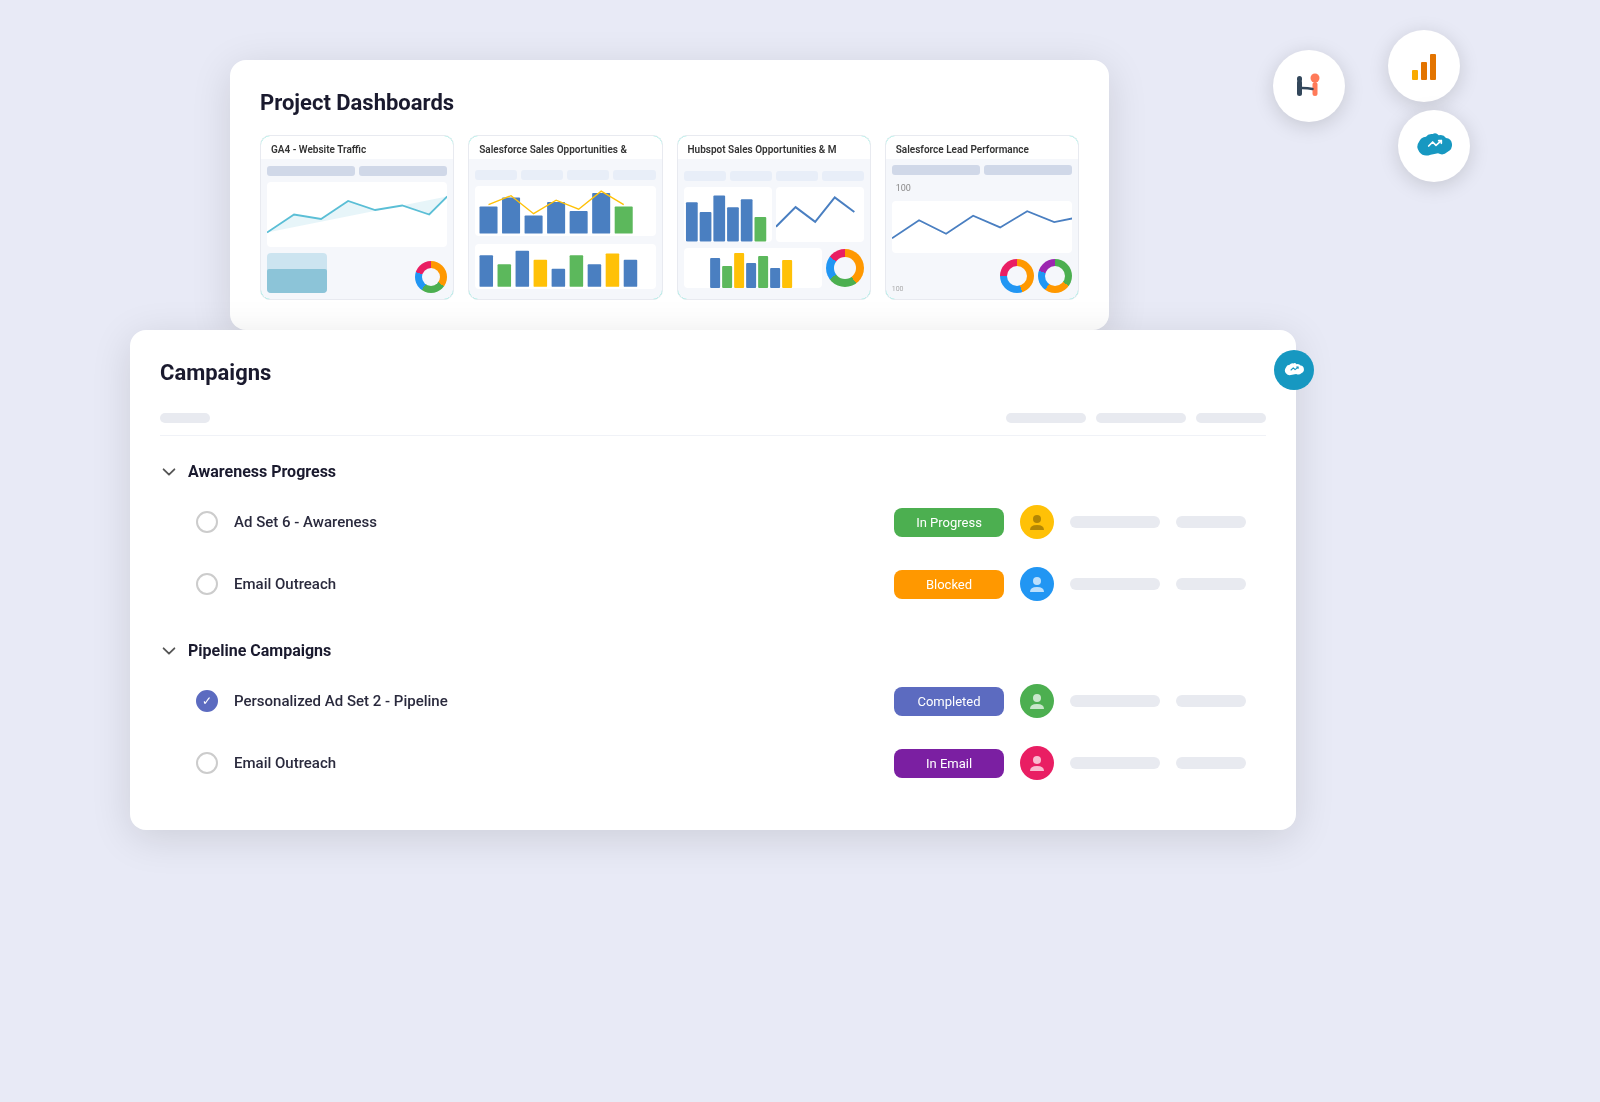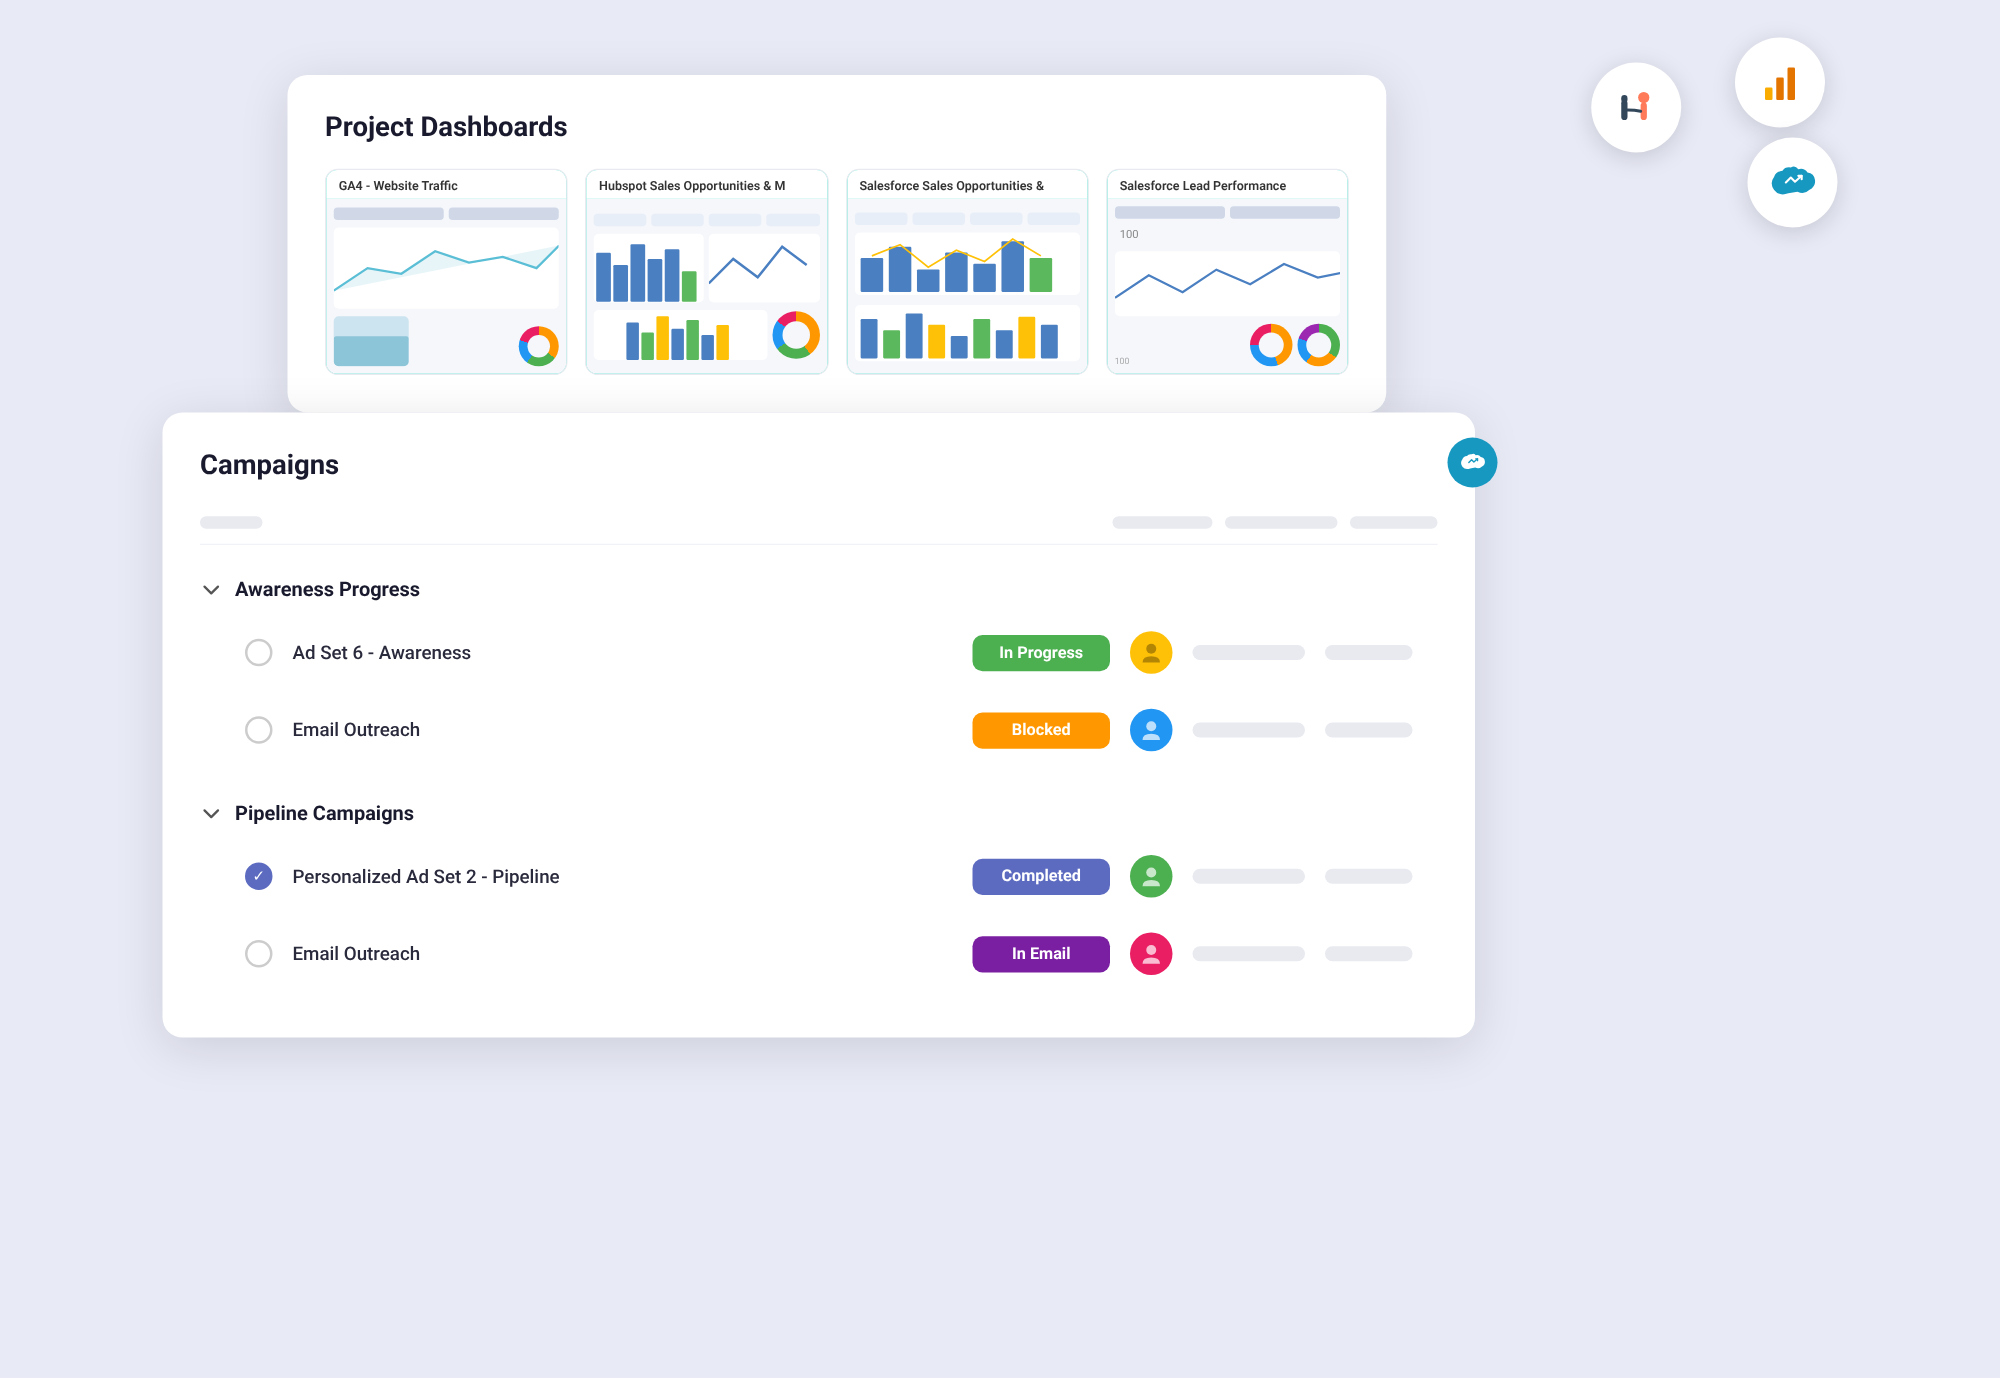--- a/index.html
+++ b/index.html
@@ -150,21 +150,21 @@
     .salesforce-icon {
       top: 110px;
       right: 130px;
     }
 
     
     .campaigns-card {
       position: absolute;
       top: 330px;
       left: 130px;
-      width: 1050px;
+      width: 1166px;
       background: #fff;
       border-radius: 16px;
       box-shadow: 0 8px 40px rgba(0,0,0,0.12);
       padding: 30px;
       z-index: 2;
     }
 
     .campaigns-title {
       font-size: 22px;
       font-weight: 700;
@@ -243,21 +243,21 @@
       flex: 1;
       font-size: 15px;
       color: #2a2a3d;
       font-weight: 500;
     }
 
     .status-badge {
       padding: 7px 18px;
       border-radius: 8px;
       font-size: 13px;
-      font-weight: 700;
+      font-weight: 400;
       color: #fff;
       min-width: 110px;
       text-align: center;
     }
 
     .status-in-progress { background: #4caf50; }
     .status-blocked { background: #ff9800; }
     .status-completed { background: #5c6bc0; }
     .status-in-review { background: #7b1fa2; }
 
@@ -334,66 +334,20 @@
               <polyline points="0,50 30,30 60,35 90,15 120,25 150,20 180,30 200,10" fill="rgba(91,191,214,0.15)" stroke="none"></polyline>
             </svg>
           </div>
           <div style="display:flex; gap:4px; width:100%; justify-content:space-between; align-items:flex-end;">
             <div style="width:60px; height:40px; background:#cce4f0; border-radius:4px; position:relative; overflow:hidden;">
               <div style="position:absolute; bottom:0; width:100%; height:60%; background:#8cc4d8; border-radius:2px;"></div>
             </div>
             <div class="mini-donut-wrap">
               <div class="mini-donut"></div>
               <div class="mini-donut-inner"></div>
-            </div>
-          </div>
-        </div>
-      </div>
-
-      <div class="dashboard-preview">
-        <div class="preview-title">Hubspot Sales Opportunities &amp; M</div>
-        <div class="preview-body">
-          <div class="mini-chart-row">
-            <div class="mini-stat" style="width:40px;"></div>
-            <div class="mini-stat" style="width:40px;"></div>
-            <div class="mini-stat" style="width:40px;"></div>
-            <div class="mini-stat" style="width:40px;"></div>
-          </div>
-          <div style="display:flex; gap:4px; width:100%;">
-            <div class="chart-area" style="flex:1; height:55px;">
-              <svg viewBox="0 0 90 55" class="line-chart-svg" xmlns="http://www.w3.org/2000/svg">
-                <rect x="2" y="15" width="12" height="40" fill="#4a7fc1" rx="1"></rect>
-                <rect x="16" y="25" width="12" height="30" fill="#4a7fc1" rx="1"></rect>
-                <rect x="30" y="8" width="12" height="47" fill="#4a7fc1" rx="1"></rect>
-                <rect x="44" y="20" width="12" height="35" fill="#4a7fc1" rx="1"></rect>
-                <rect x="58" y="12" width="12" height="43" fill="#4a7fc1" rx="1"></rect>
-                <rect x="72" y="30" width="12" height="25" fill="#5cb85c" rx="1"></rect>
-              </svg>
-            </div>
-            <div class="chart-area" style="flex:1; height:55px;">
-              <svg viewBox="0 0 90 55" class="line-chart-svg" xmlns="http://www.w3.org/2000/svg">
-                <polyline points="0,40 20,20 40,35 60,10 80,25" fill="none" stroke="#4a7fc1" stroke-width="2"></polyline>
-              </svg>
-            </div>
-          </div>
-          <div style="display:flex; gap:4px; width:100%;">
-            <div class="chart-area" style="flex:1; height:40px;">
-              <svg viewBox="0 0 90 40" class="line-chart-svg" xmlns="http://www.w3.org/2000/svg">
-                <rect x="2" y="10" width="10" height="30" fill="#4a7fc1" rx="1"></rect>
-                <rect x="14" y="18" width="10" height="22" fill="#5cb85c" rx="1"></rect>
-                <rect x="26" y="5" width="10" height="35" fill="#ffc107" rx="1"></rect>
-                <rect x="38" y="15" width="10" height="25" fill="#4a7fc1" rx="1"></rect>
-                <rect x="50" y="8" width="10" height="32" fill="#5cb85c" rx="1"></rect>
-                <rect x="62" y="20" width="10" height="20" fill="#4a7fc1" rx="1"></rect>
-                <rect x="74" y="12" width="10" height="28" fill="#ffc107" rx="1"></rect>
-              </svg>
-            </div>
-            <div class="mini-donut-wrap" style="width:38px; height:38px; align-self:center;">
-              <div style="width:38px; height:38px; border-radius:50%; background: conic-gradient(#ff9800 0% 40%, #4caf50 40% 65%, #2196f3 65% 85%, #e91e63 85% 100%);"></div>
-              <div style="position:absolute; width:22px; height:22px; background:#f5f7fb; border-radius:50%; top:50%; left:50%; transform:translate(-50%,-50%);"></div>
             </div>
           </div>
         </div>
       </div>
 
       <div class="dashboard-preview">
         <div class="preview-title">Salesforce Sales Opportunities &amp;</div>
         <div class="preview-body">
           <div class="mini-chart-row">
             <div class="mini-stat" style="width:40px;"></div>
@@ -423,20 +377,66 @@
               <rect x="105" y="10" width="15" height="35" fill="#5cb85c" rx="1"></rect>
               <rect x="125" y="20" width="15" height="25" fill="#4a7fc1" rx="1"></rect>
               <rect x="145" y="8" width="15" height="37" fill="#ffc107" rx="1"></rect>
               <rect x="165" y="15" width="15" height="30" fill="#4a7fc1" rx="1"></rect>
             </svg>
           </div>
         </div>
       </div>
 
       <div class="dashboard-preview">
+        <div class="preview-title">Hubspot Sales Opportunities &amp; M</div>
+        <div class="preview-body">
+          <div class="mini-chart-row">
+            <div class="mini-stat" style="width:40px;"></div>
+            <div class="mini-stat" style="width:40px;"></div>
+            <div class="mini-stat" style="width:40px;"></div>
+            <div class="mini-stat" style="width:40px;"></div>
+          </div>
+          <div style="display:flex; gap:4px; width:100%;">
+            <div class="chart-area" style="flex:1; height:55px;">
+              <svg viewBox="0 0 90 55" class="line-chart-svg" xmlns="http://www.w3.org/2000/svg">
+                <rect x="2" y="15" width="12" height="40" fill="#4a7fc1" rx="1"></rect>
+                <rect x="16" y="25" width="12" height="30" fill="#4a7fc1" rx="1"></rect>
+                <rect x="30" y="8" width="12" height="47" fill="#4a7fc1" rx="1"></rect>
+                <rect x="44" y="20" width="12" height="35" fill="#4a7fc1" rx="1"></rect>
+                <rect x="58" y="12" width="12" height="43" fill="#4a7fc1" rx="1"></rect>
+                <rect x="72" y="30" width="12" height="25" fill="#5cb85c" rx="1"></rect>
+              </svg>
+            </div>
+            <div class="chart-area" style="flex:1; height:55px;">
+              <svg viewBox="0 0 90 55" class="line-chart-svg" xmlns="http://www.w3.org/2000/svg">
+                <polyline points="0,40 20,20 40,35 60,10 80,25" fill="none" stroke="#4a7fc1" stroke-width="2"></polyline>
+              </svg>
+            </div>
+          </div>
+          <div style="display:flex; gap:4px; width:100%;">
+            <div class="chart-area" style="flex:1; height:40px;">
+              <svg viewBox="0 0 90 40" class="line-chart-svg" xmlns="http://www.w3.org/2000/svg">
+                <rect x="2" y="10" width="10" height="30" fill="#4a7fc1" rx="1"></rect>
+                <rect x="14" y="18" width="10" height="22" fill="#5cb85c" rx="1"></rect>
+                <rect x="26" y="5" width="10" height="35" fill="#ffc107" rx="1"></rect>
+                <rect x="38" y="15" width="10" height="25" fill="#4a7fc1" rx="1"></rect>
+                <rect x="50" y="8" width="10" height="32" fill="#5cb85c" rx="1"></rect>
+                <rect x="62" y="20" width="10" height="20" fill="#4a7fc1" rx="1"></rect>
+                <rect x="74" y="12" width="10" height="28" fill="#ffc107" rx="1"></rect>
+              </svg>
+            </div>
+            <div class="mini-donut-wrap" style="width:38px; height:38px; align-self:center;">
+              <div style="width:38px; height:38px; border-radius:50%; background: conic-gradient(#ff9800 0% 40%, #4caf50 40% 65%, #2196f3 65% 85%, #e91e63 85% 100%);"></div>
+              <div style="position:absolute; width:22px; height:22px; background:#f5f7fb; border-radius:50%; top:50%; left:50%; transform:translate(-50%,-50%);"></div>
+            </div>
+          </div>
+        </div>
+      </div>
+
+      <div class="dashboard-preview">
         <div class="preview-title">Salesforce Lead Performance</div>
         <div class="preview-body">
           <div class="mini-chart-row">
             <div class="mini-stat" style="width:60px; background:#d0d8e8;"></div>
             <div class="mini-stat" style="width:40px; background:#d0d8e8;"></div>
           </div>
           <div style="display:flex; gap:4px; width:100%;">
             <div style="font-size:9px; color:#888; padding:2px 4px;">100</div>
           </div>
           <div class="chart-area" style="height:55px;">

